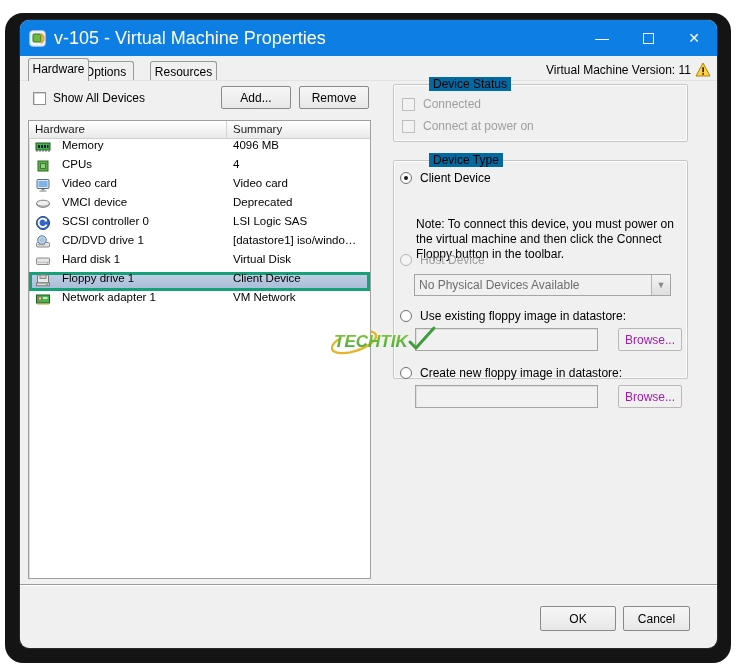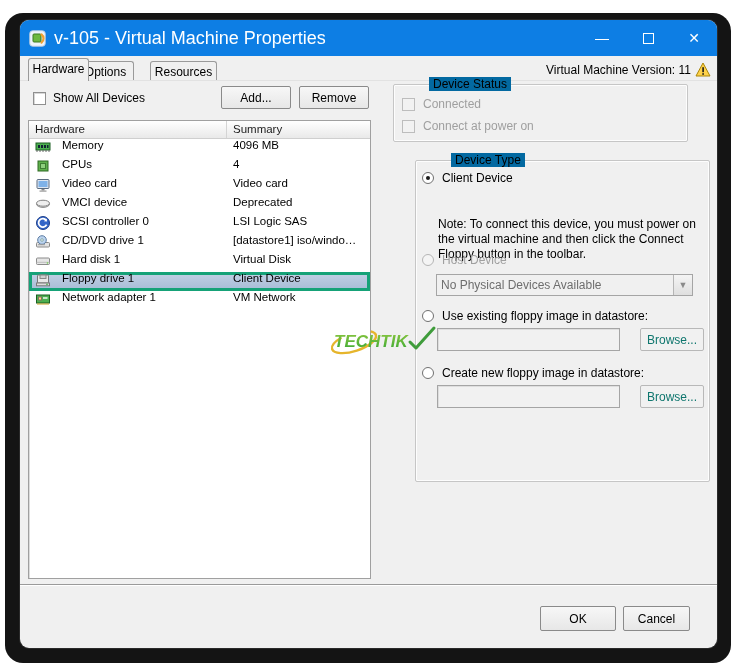--- a/index.html
+++ b/index.html
@@ -28,21 +28,21 @@
 
   .version-row { position:absolute; top:42px; right:6px; display:flex; align-items:center; gap:4px; }
   .version-text { font-size:12px; color:#000; }
 
   
   .checkbox-row { position:absolute; left:13px; top:71px; display:flex; align-items:center; gap:7px; }
   .cb { width:13px; height:13px; background:#fff; border:1px solid #8f8f8f; box-shadow:inset 1px 1px 0 #d7d7d7; }
   .cb.disabled { background:#f2f2f2; border-color:#bdbdbd; box-shadow:none; }
   .cb-label { font-size:12px; color:#000; }
   .btn { background:linear-gradient(#f7f7f7,#e7e7e7); border:1px solid #8a8a8a; border-radius:2px; font-size:12px; color:#000; text-align:center; font-family:"Liberation Sans",sans-serif; }
-  .btn.disabled { color:#0f766e; border-color:#b8b8b8; background:#f1f1f1; }
+  .btn.disabled { color:#a21caf; border-color:#b8b8b8; background:#f1f1f1; }
   #add-btn { position:absolute; left:201px; top:66px; width:70px; height:23px; }
   #remove-btn { position:absolute; left:279px; top:66px; width:70px; height:23px; }
 
   
   .device-list { position:absolute; left:8px; top:100px; width:343px; height:459px; background:#ffffff; border:1px solid #a0a0a0; box-shadow:inset 1px 1px 0 #dcdcdc; }
   .list-header { position:relative; height:18px; background:linear-gradient(#ffffff,#e9e9e9); border-bottom:1px solid #cfcfcf; display:flex; }
   .list-header .hcell { font-size:11.5px; color:#1c1c1c; padding:2px 0 0 6px; }
   .list-header .hc1 { width:198px; border-right:1px solid #d4d4d4; }
   .row { position:relative; height:19px; display:flex; }
   .row .dev-icon { width:16px; height:16px; margin-left:6px; flex:0 0 auto; }
@@ -52,21 +52,21 @@
 
   
   .bottom-sep { position:absolute; left:0; top:564px; width:100%; height:2px; border-top:1px solid #9a9a9a; border-bottom:1px solid #ffffff; }
   #ok-btn { position:absolute; left:520px; top:586px; width:76px; height:25px; }
   #cancel-btn { position:absolute; left:603px; top:586px; width:67px; height:25px; }
 
   
   .groupbox { position:absolute; border:1px solid #c6c6c6; box-shadow:inset 0 0 0 1px #fdfdfd; border-radius:2px; }
   .group-label { position:absolute; top:-8px; left:7px; background:#0369a1; padding:0 4px; font-size:12px; color:#000;margin-left:28px; }
   #device-status-group { left:373px; top:64px; width:295px; height:58px; }
-  #device-type-group { left:395px; top:140px; width:295px; height:322px; }
+  #device-type-group { left:373px; top:140px; width:295px; height:219px; }
 
   .check-item { position:absolute; display:flex; align-items:center; gap:8px; }
   .dis-label { font-size:12px; color:#9f9f9f; }
   .en-label { font-size:12px; color:#000; }
 
   .radio { width:12px; height:12px; border-radius:50%; background:#fff; border:1px solid #707070; position:relative; flex:0 0 auto; }
   .radio.checked::after { content:""; position:absolute; left:3px; top:3px; width:4px; height:4px; border-radius:50%; background:#1a1a1a; }
   .radio.disabled { border-color:#b5b5b5; background:#f4f4f4; }
 
   .note-text { position:absolute; left:22px; font-size:12px; line-height:15px; color:#000; width:262px; }

